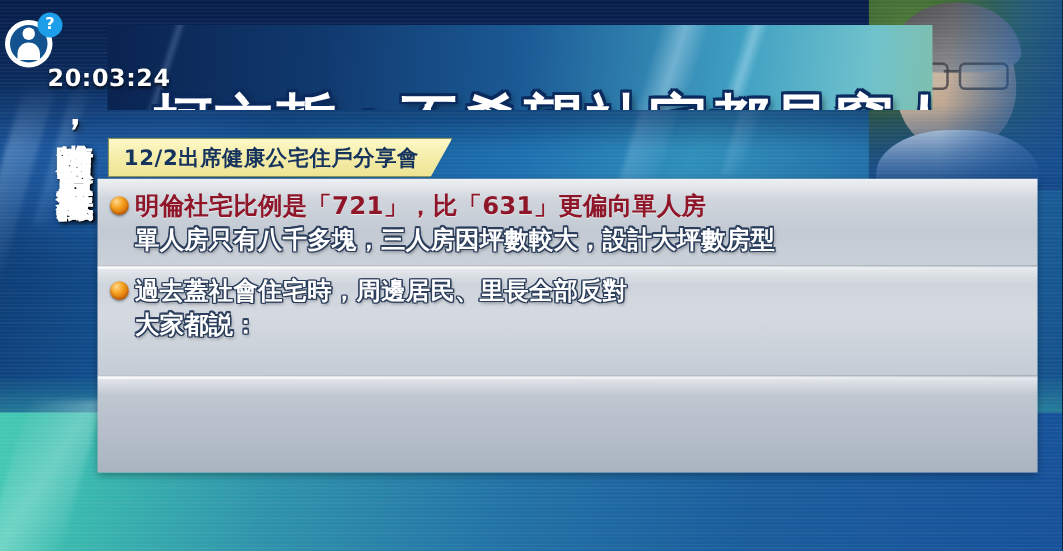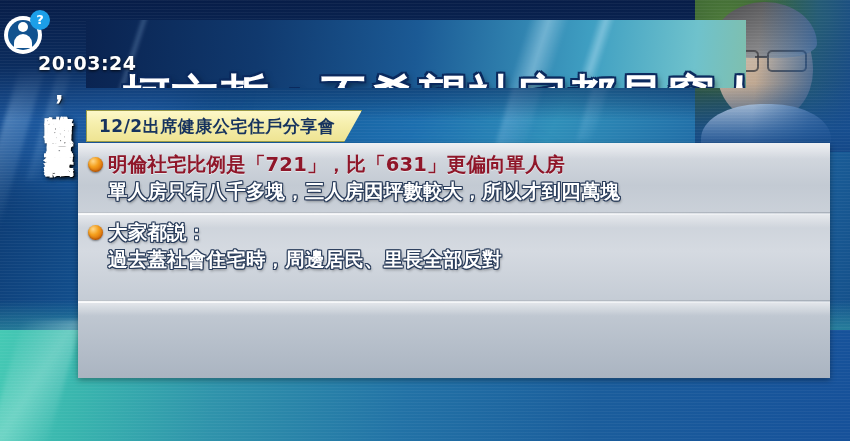--- a/index.html
+++ b/index.html
@@ -387,32 +387,32 @@
     </div>
   </div>
 
   <div class="panel">
     <div class="sheen" style="top:0; height:16px;"></div>
 
     <div class="bullet-group" style="top:8px;">
       <div class="bullet-dot"></div>
       <div class="bullet-lines">
         <div class="line red">明倫社宅比例是「721」，比「631」更偏向單人房</div>
-        <div class="line white">單人房只有八千多塊，三人房因坪數較大，所以才到四萬塊</div>
+        <div class="line white">單人房只有八千多塊，三人房因坪數較大，設計大坪數房型</div>
       </div>
     </div>
 
     <div class="divider" style="top:69px;"></div>
     <div class="sheen" style="top:71px; height:14px;"></div>
 
     <div class="bullet-group" style="top:76px;">
       <div class="bullet-dot"></div>
       <div class="bullet-lines">
+        <div class="line white">過去蓋社會住宅時，周邊居民、里長全部反對</div>
         <div class="line white">大家都説：</div>
-        <div class="line white">過去蓋社會住宅時，周邊居民、里長全部反對</div>
       </div>
     </div>
 
     <div class="divider" style="top:157px;"></div>
     <div class="sheen" style="top:159px; height:14px;"></div>
 
   </div>
 
   <div class="vticker">咳嗽禮節，戴口罩或保持社</div>
 

